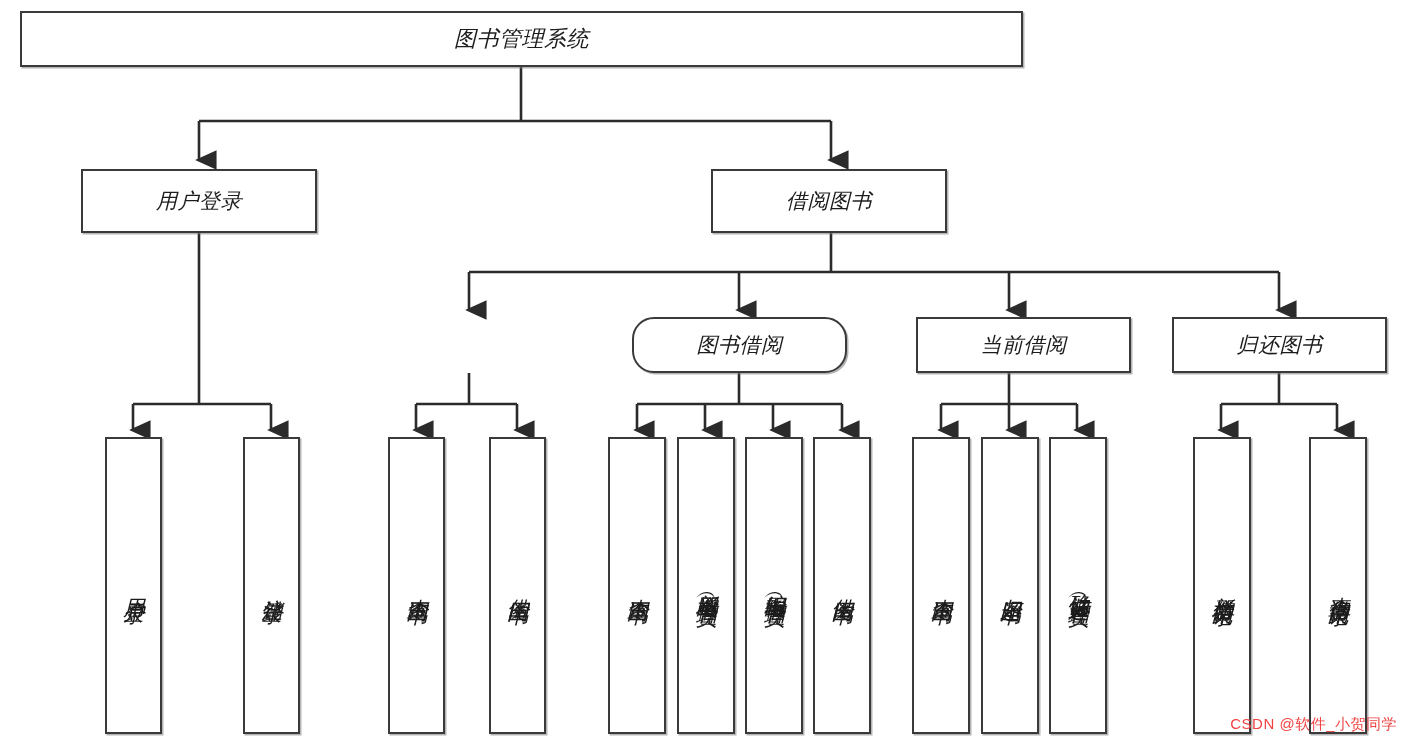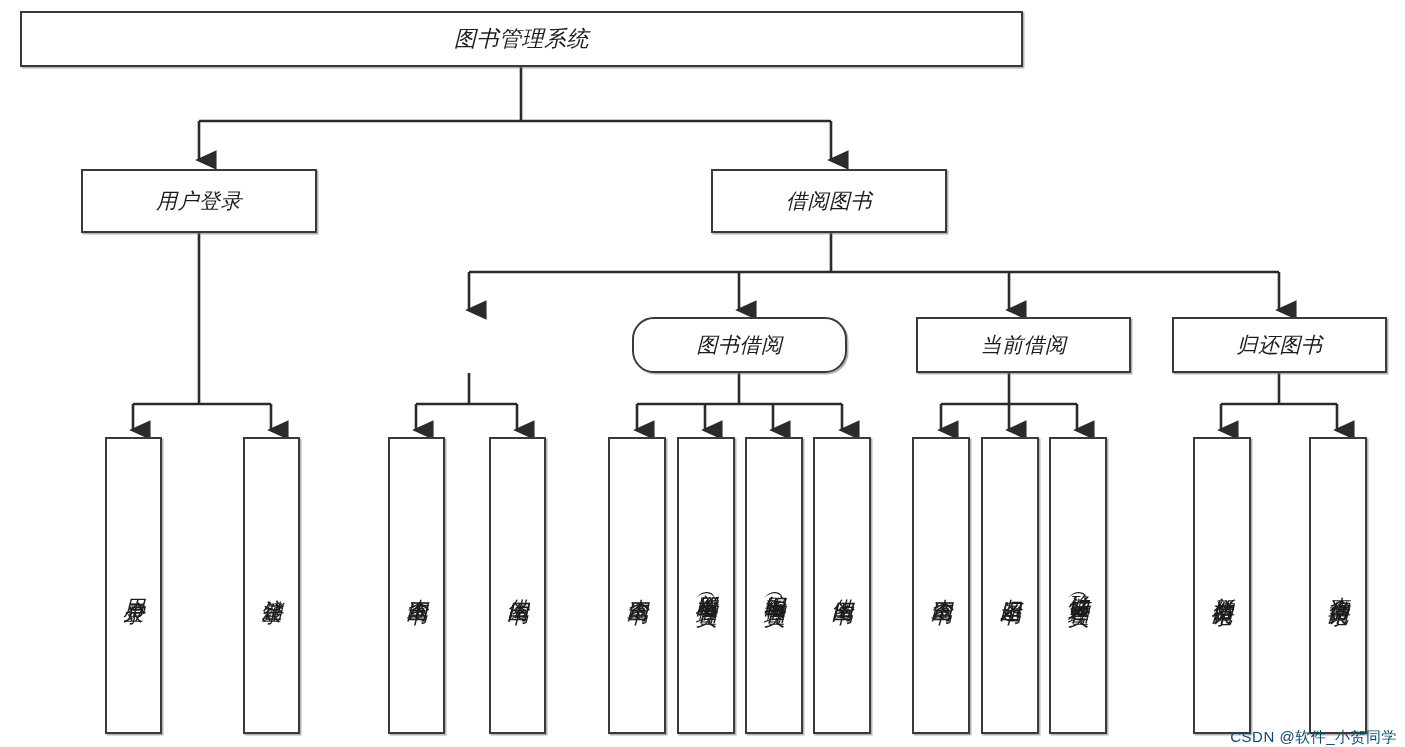--- a/index.html
+++ b/index.html
@@ -55,23 +55,23 @@
     white-space:normal;
     text-align:center;
     height:100%;
     display:flex;
     align-items:center;
     justify-content:center;
   }
   .watermark{
     position:absolute;
     right:8px;
-    bottom:0;
+    bottom:13px;
     font-size:15px;
-    color:#0c4a6e;
+    color:#ef4444;
     letter-spacing:.5px;
     z-index:5;
     white-space:nowrap;
   }
 </style>
 </head>
 <body>
 
 <div id="canvas">
 

